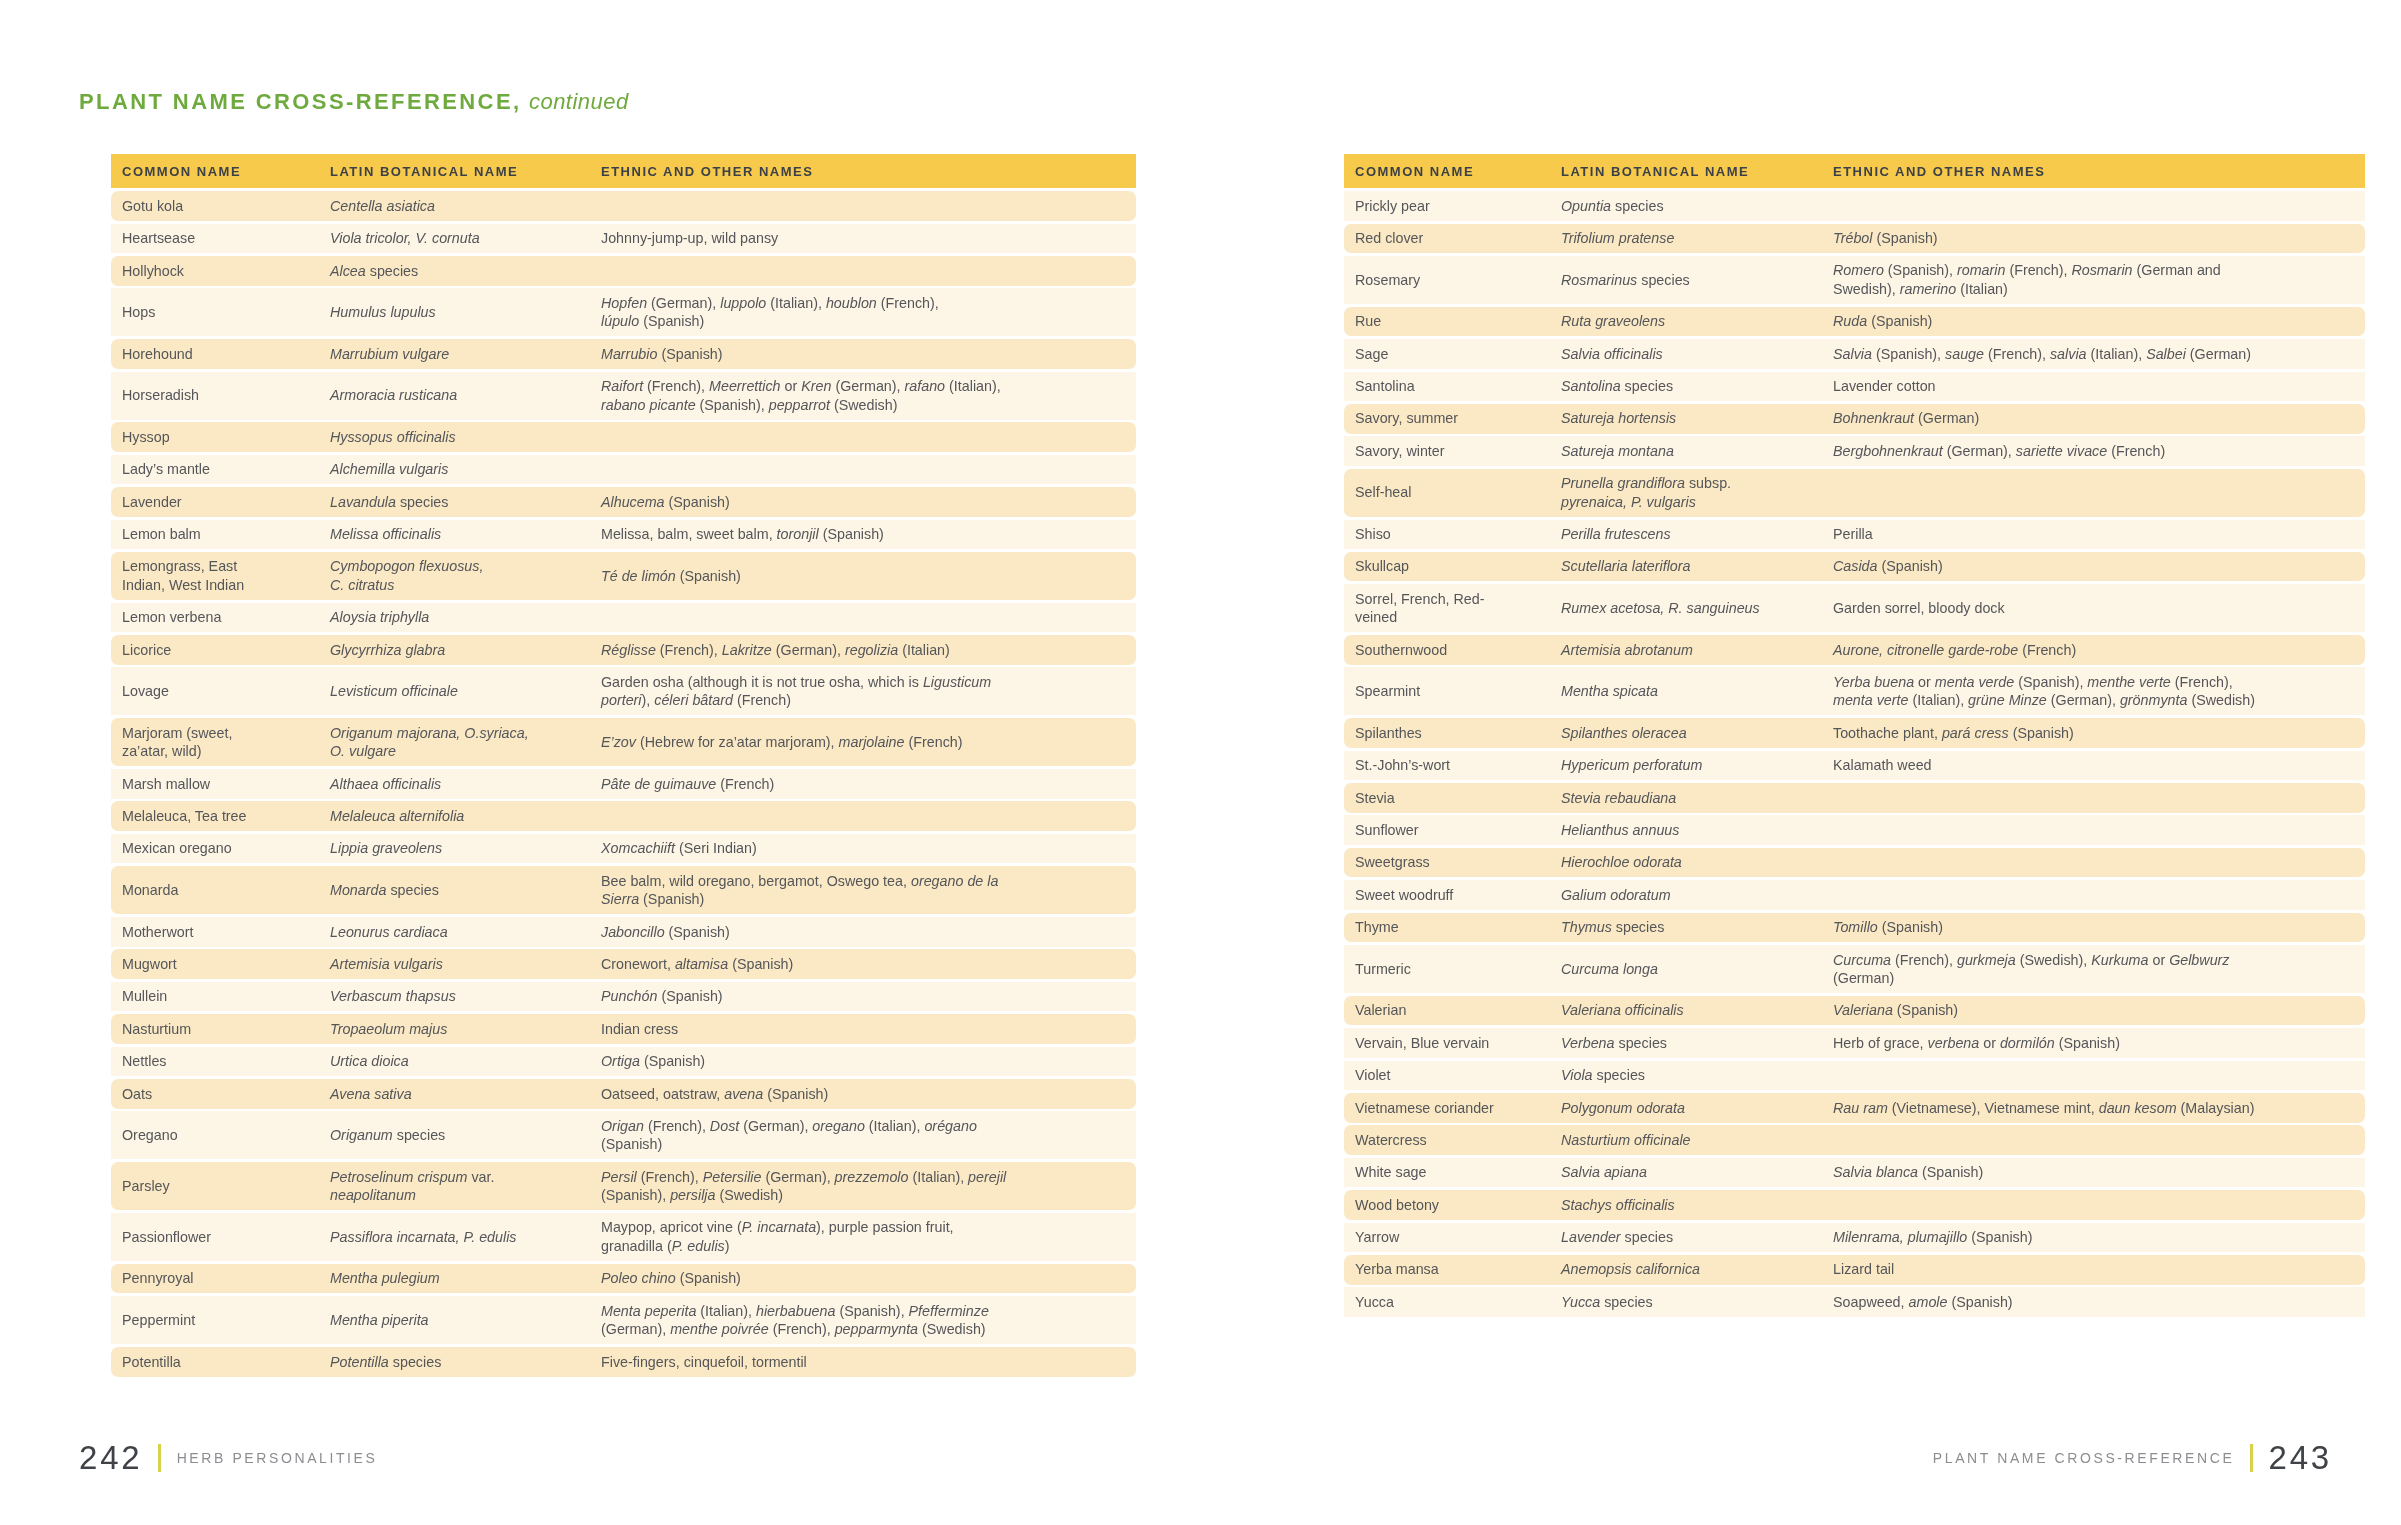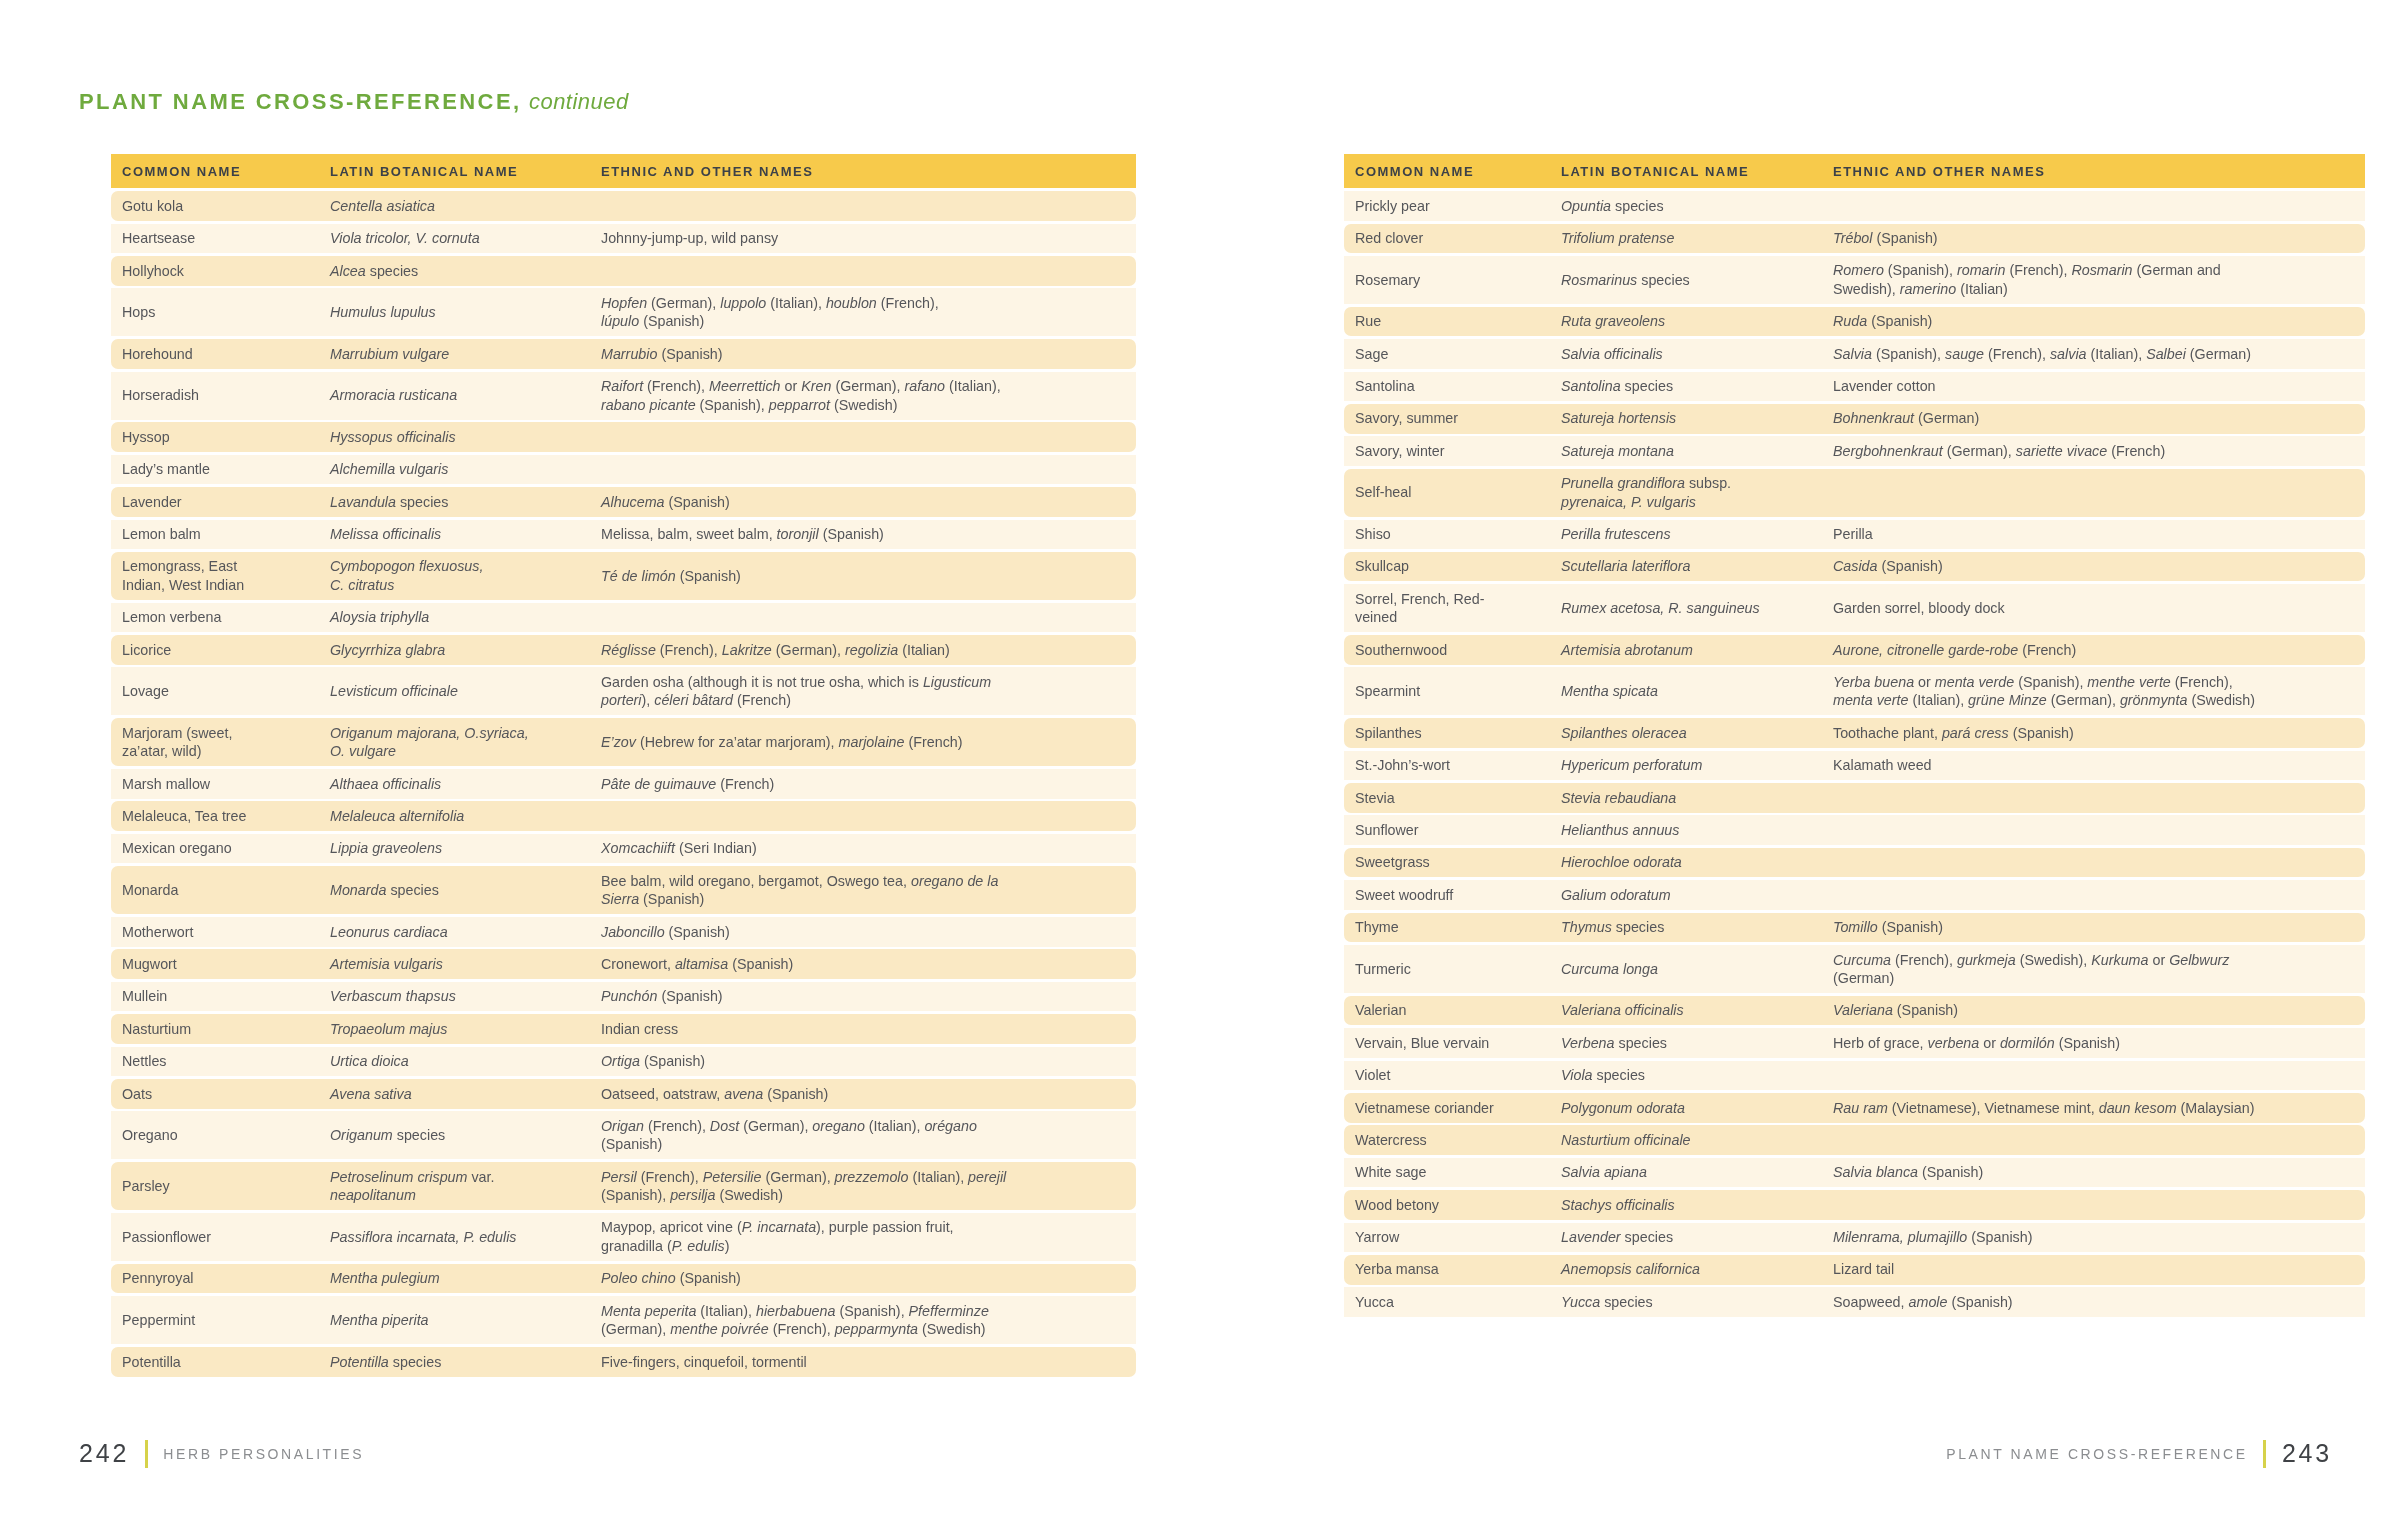--- a/index.html
+++ b/index.html
@@ -53,21 +53,21 @@
   #right-table .c0{width:206px;flex:none;}
   #right-table .c1{width:272px;flex:none;}
   #right-table .c2{flex:1;}
   .cell i{font-style:italic;}
   .footer{
     position:absolute;top:1439px;display:flex;align-items:center;gap:15.7px;
   }
   .footer-left{left:79px;}
   .footer-right{right:69px;}
   .pagenum{
-    font-size:25px;color:var(--page-number);letter-spacing:2.8px;text-align:right;
+    font-size:33px;color:var(--page-number);letter-spacing:2.8px;text-align:right;
   }
   .flabel{
     font-size:14px;color:var(--footer-label);letter-spacing:2.6px;
   }
   .fdiv{width:2.8px;height:28px;background:var(--footer-divider);}
 </style>
 </head>
 <body>
 
 <h1 class="title"><span>PLANT NAME CROSS-REFERENCE,</span><span class="cont">continued</span></h1>

